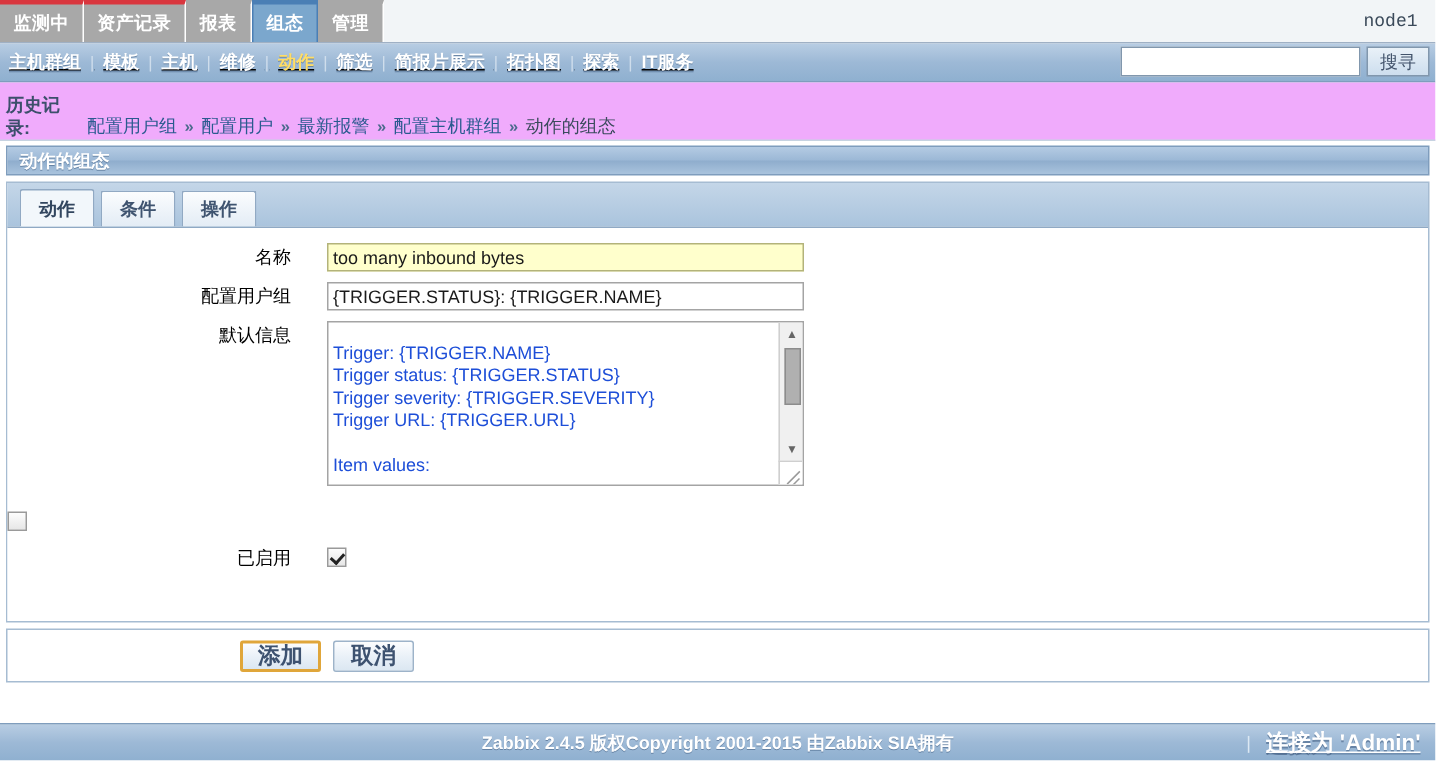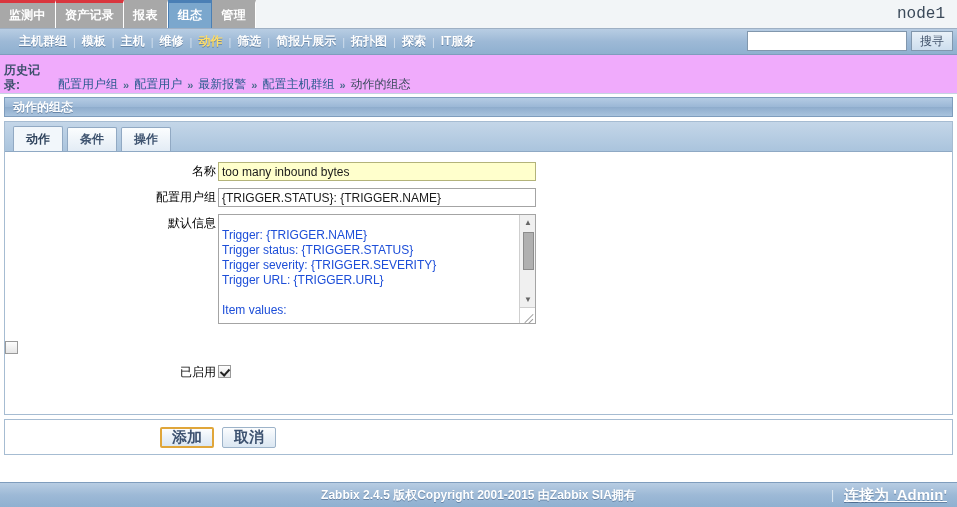--- a/index.html
+++ b/index.html
@@ -52,38 +52,39 @@
     border-top: 3px solid #4a7fb5;
     border-left: 1px solid #4a7fb5;
     border-right: 1px solid #4a7fb5;
     color: #ffffff;
   }
   .node-label {
     position: absolute;
     right: 12px; top: 0;
     height: 28px;
     line-height: 28px;
-    font-size: 16px;
+    font-size: 12px;
     color: #3b4a5a;
     font-family: "Liberation Mono", "DejaVu Sans Mono", monospace;
   }
 
   
   .navbar {
     position: relative;
     height: 25px;
     background: linear-gradient(to bottom, #b8cde3 0%, #9db9d6 50%, #8fb0d0 100%);
     border-bottom: 1px solid #7f9dbd;
     display: flex;
     align-items: center;
   }
   .nav-links {
     display: flex;
     align-items: center;
-    padding-left: 13px;
+    padding-left: 0;
+    text-decoration: underline;
   }
   .nav-link {
     font-size: 12px;
     font-weight: bold;
     color: #ffffff;
     padding: 0 6px;
     cursor: pointer;
     white-space: nowrap;
     text-shadow: 0 1px 0 rgba(60,90,125,0.55);
   }
@@ -225,21 +226,21 @@
     min-height: 240px;
   }
   .form-row {
     display: flex;
     align-items: flex-start;
     margin-bottom: 7px;
   }
   .form-label {
     width: 213px;
     text-align: right;
-    padding-right: 2px;
+    padding-right: 24px;
     font-size: 12px;
     color: #000000;
     font-weight: normal;
     flex: none;
     box-sizing: border-box;
     line-height: 19px;
   }
   .form-field { flex: 1; }
 
   .text-input {

